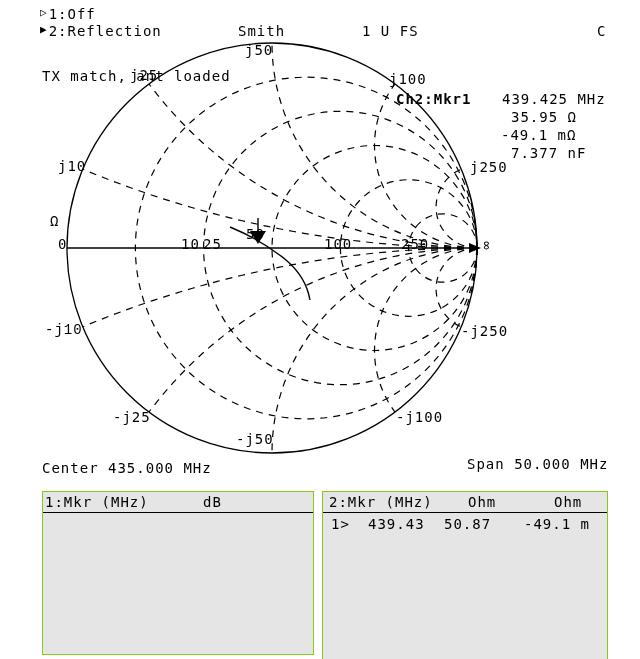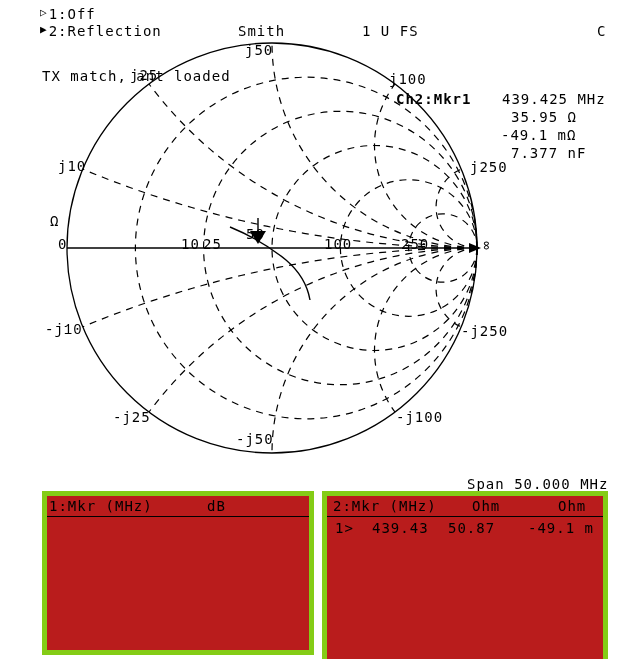--- a/index.html
+++ b/index.html
@@ -11,21 +11,21 @@
   }
   .t {
     position:absolute; white-space:pre;
     font:14px/16px "DejaVu Sans Mono","DejaVu Sans",monospace;
     letter-spacing:1px; color:#000;
   }
   .tri { font-size:11px; letter-spacing:0; margin-right:2px; position:relative; top:-1px; }
   .chline { display:flex; align-items:center; }
   #chart-svg { position:absolute; left:0; top:0; }
   .inf { transform:rotate(90deg); transform-origin:center; }
-  .mtable { position:absolute; border:5px solid #84cc16; background:#b91c1c; }
+  .mtable { position:absolute; border:1px solid #84cc16; background:#e5e5e5; }
   .mtable .hdr { position:absolute; left:0; top:0; width:100%; height:21px; border-bottom:1px solid #000; }
   .mtable .cell { position:absolute; top:2px; }
   .mtable .rcell { position:absolute; top:24px; }
 </style>
 </head>
 <body>
 
 <div id="screen">
 
   <svg id="chart-svg" width="640" height="490" viewBox="0 0 640 490">
@@ -97,21 +97,22 @@
   <div class="t" style="left:130px; top:67px;">j25</div>
   <div class="t" style="left:245px; top:42px;">j50</div>
   <div class="t" style="left:389px; top:71px;">j100</div>
   <div class="t" style="left:470px; top:159px;">j250</div>
   <div class="t" style="left:45px; top:322px;font-family:Liberation Mono, monospace;">-j10</div>
   <div class="t" style="left:113px; top:409px;">-j25</div>
   <div class="t" style="left:236px; top:431px;">-j50</div>
   <div class="t" style="left:396px; top:409px;">-j100</div>
   <div class="t" style="left:461px; top:323px;">-j250</div>
 
-  <div class="t" style="left:467px; top:476px;">Span 50.000 MHz</div>
+  <div class="t" style="left:42px; top:460px;">Center 435.000 MHz</div>
+  <div class="t" style="left:467px; top:456px;">Span 50.000 MHz</div>
 
   <div class="mtable" style="left:42px; top:491px; width:272px; height:164px;">
     <div class="hdr">
       <span class="t cell" style="left:2px;">1:Mkr (MHz)</span>
       <span class="t cell" style="left:160px;">dB</span>
     </div>
   </div>
 
   <div class="mtable" style="left:322px; top:491px; width:286px; height:179px;">
     <div class="hdr">

